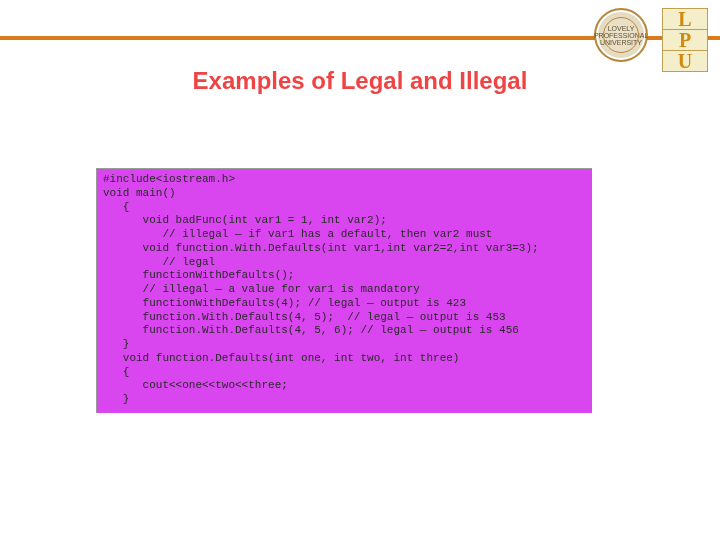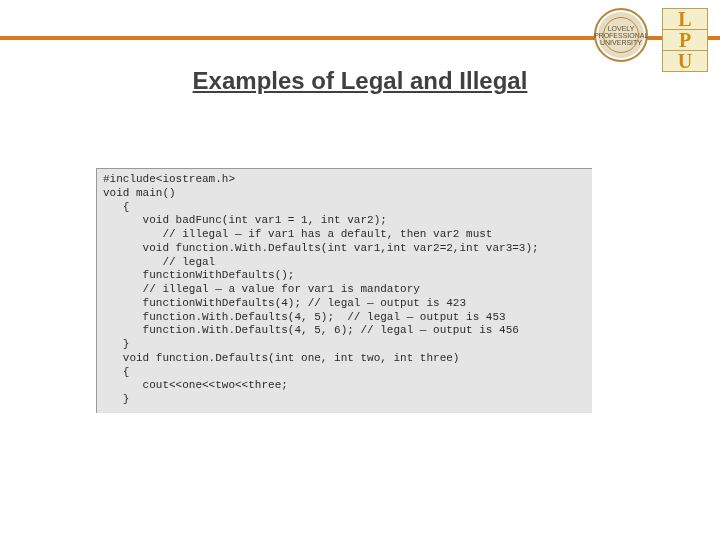--- a/index.html
+++ b/index.html
@@ -64,33 +64,32 @@
     font-family: Georgia, serif;
   }
   .logo-box span + span { border-top: 1px solid #c0a050; }
   .title-block {
     position: absolute;
     top: 66px;
     left: 0;
     width: 720px;
     text-align: center;
     font-weight: 700;
-    color: #404040;
-    text-decoration: underline;
+    color: #ef4444;
   }
   .title-line { font-size: 24px; line-height: 1.25; }
   .code-panel {
     position: absolute;
     top: 168px;
     left: 96px;
     width: 496px;
     border-top: 1px solid #999;
     border-left: 1px solid #999;
     padding: 4px 6px 6px 6px;
-    background: #e5e5e5;
+    background: #d946ef;
   }
   .code-panel pre {
     font-family: "Courier New", Courier, monospace;
     font-size: 11px;
     line-height: 1.25;
     white-space: pre;
     color: #2a2a2a;
   }
 </style>
 </head>

